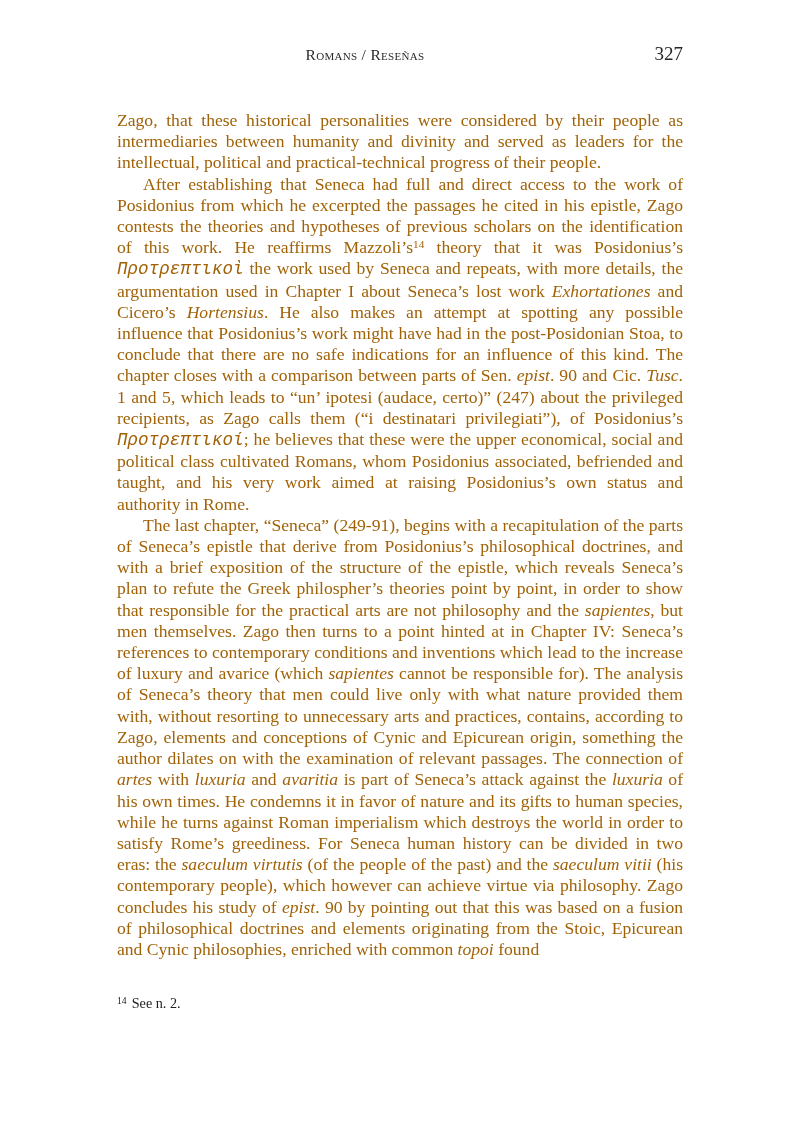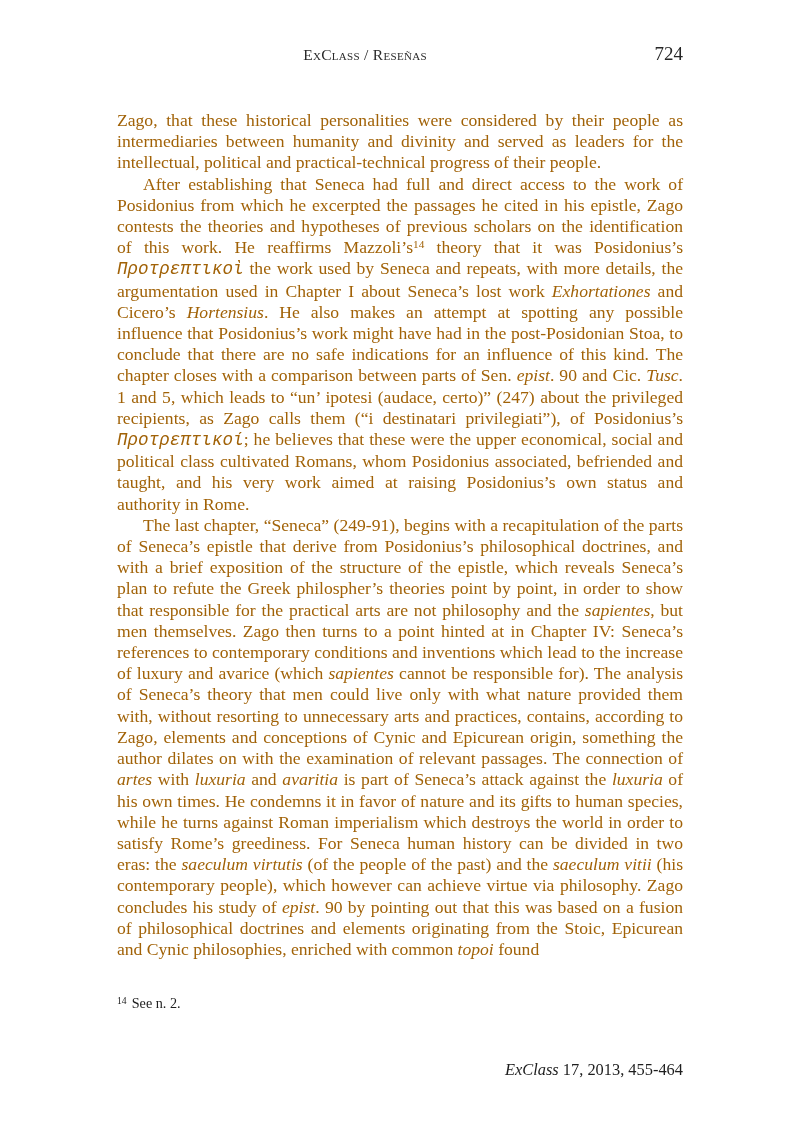--- a/index.html
+++ b/index.html
@@ -111,31 +111,28 @@
   .footer .journal {
     font-style: italic;
   }
 </style>
 </head>
 <body>
 
 <div class="page">
 
   <div class="running-head">
-    <div class="running-head-title">ExClass / Reseñas</div>
-    <div class="running-head-folio">724</div>
+    <div class="running-head-title">Romans / Reseñas</div>
+    <div class="running-head-folio">327</div>
   </div>
 
   <div class="body-block" id="body-block">
       <p class="para"><span>Zago, that these historical personalities were considered by their people as intermediaries between humanity and divinity and served as leaders for the intellectual, political and practical-technical progress of their people.</span></p>
       <p class="para"><span>After establishing that Seneca had full and direct access to the work of Posidonius from which he excerpted the passages he cited in his epistle, Zago contests the theories and hypotheses of previous scholars on the identification of this work. He reaffirms Mazzoli’s</span><sup class="fnmark">14</sup><span> theory that it was Posidonius’s </span><span class="greek">Προτρεπτικοὶ</span><span> the work used by Seneca and repeats, with more details, the argumentation used in Chapter I about Seneca’s lost work </span><i>Exhortationes</i><span> and Cicero’s </span><i>Hortensius</i><span>. He also makes an attempt at spotting any possible influence that Posidonius’s work might have had in the post-Posidonian Stoa, to conclude that there are no safe indications for an influence of this kind. The chapter closes with a comparison between parts of Sen. </span><i>epist</i><span>. 90 and Cic. </span><i>Tusc</i><span>. 1 and 5, which leads to “un’ ipotesi (audace, certo)” (247) about the privileged recipients, as Zago calls them (“i destinatari privilegiati”), of Posidonius’s </span><span class="greek">Προτρεπτικοί</span><span>; he believes that these were the upper economical, social and political class cultivated Romans, whom Posidonius associated, befriended and taught, and his very work aimed at raising Posidonius’s own status and authority in Rome.</span></p>
       <p class="para"><span>The last chapter, “Seneca” (249-91), begins with a recapitulation of the parts of Seneca’s epistle that derive from Posidonius’s philosophical doctrines, and with a brief exposition of the structure of the epistle, which reveals Seneca’s plan to refute the Greek philospher’s theories point by point, in order to show that responsible for the practical arts are not philosophy and the </span><i>sapientes</i><span>, but men themselves. Zago then turns to a point hinted at in Chapter IV: Seneca’s references to contemporary conditions and inventions which lead to the increase of luxury and avarice (which </span><i>sapientes</i><span> cannot be responsible for). The analysis of Seneca’s theory that men could live only with what nature provided them with, without resorting to unnecessary arts and practices, contains, according to Zago, elements and conceptions of Cynic and Epicurean origin, something the author dilates on with the examination of relevant passages. The connection of </span><i>artes</i><span> with </span><i>luxuria</i><span> and </span><i>avaritia</i><span> is part of Seneca’s attack against the </span><i>luxuria</i><span> of his own times. He condemns it in favor of nature and its gifts to human species, while he turns against Roman imperialism which destroys the world in order to satisfy Rome’s greediness. For Seneca human history can be divided in two eras: the </span><i>saeculum virtutis</i><span> (of the people of the past) and the </span><i>saeculum vitii</i><span> (his contemporary people), which however can achieve virtue via philosophy. Zago concludes his study of </span><i>epist</i><span>. 90 by pointing out that this was based on a fusion of philosophical doctrines and elements originating from the Stoic, Epicurean and Cynic philosophies, enriched with common </span><i>topoi</i><span> found</span></p>
     </div>
 
   <div class="footnote-area" id="footnote-area">
       <p class="footnote"><sup>14</sup> <span>See n. 2.</span></p>
     </div>
 
-  <div class="footer">
-    <span class="journal">ExClass</span><span> 17, 2013, 455-464</span>
-  </div>
 
 </div>
 
 </body></html>

